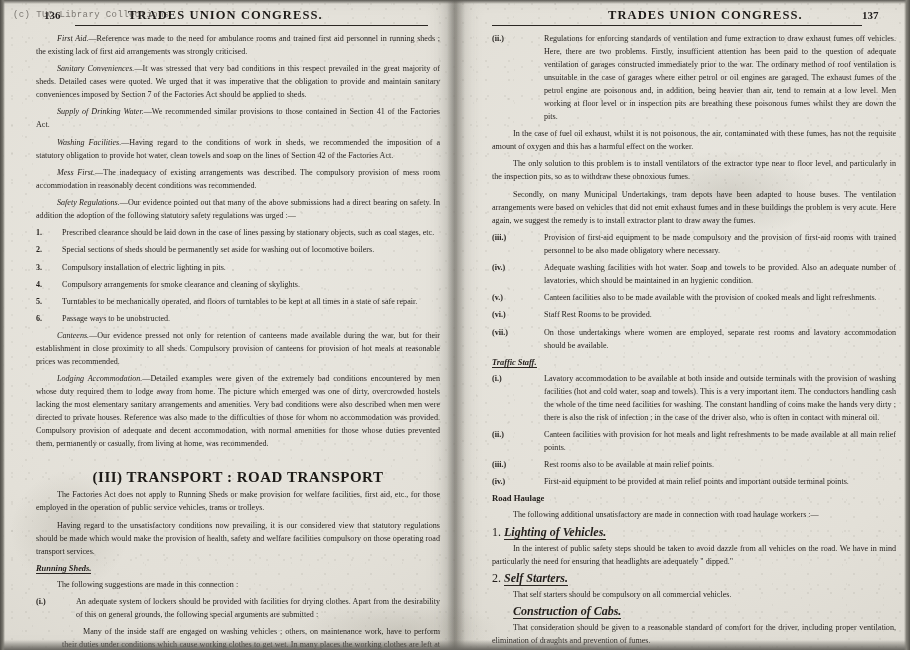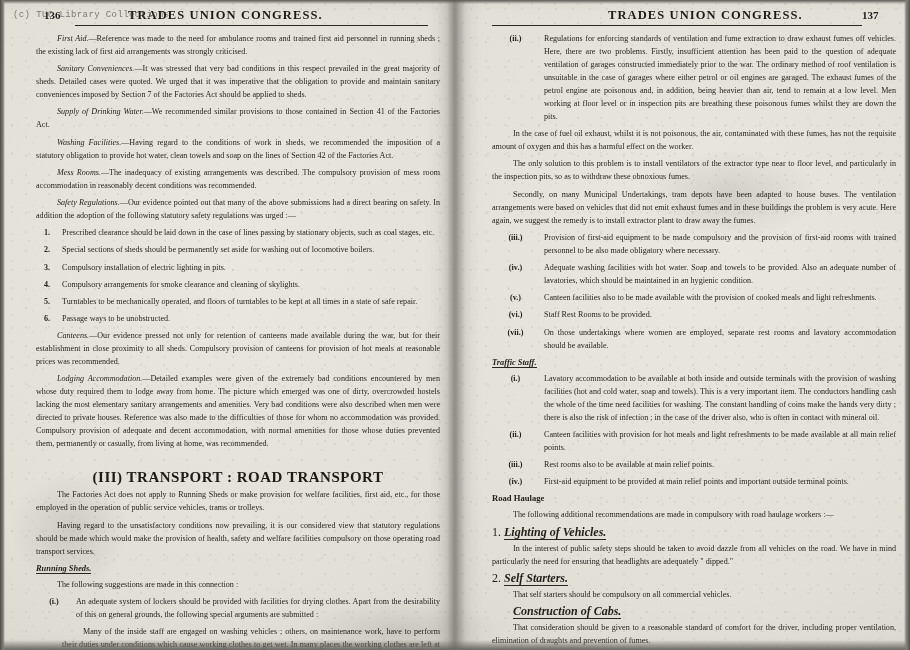--- a/index.html
+++ b/index.html
@@ -161,21 +161,21 @@
   ul.plain > li {
     position: relative;
     padding-left: 34px;
     margin: 0 0 4.2px 0;
     text-align: justify;
   }
   ul.plain > li > .mk {
     position: absolute;
     left: 0;
     width: 30px;
-    text-align: center;
+    text-align: left;
     font-weight: bold;
   }
   ul.plain.narrow > li { padding-left: 26px; }
   ul.plain.narrow > li > .mk { width: 22px; }
 
   ul.plain.rom > li { padding-left: 40px; }
   ul.plain.rom > li > .mk { width: 36px; }
 
   ul.plain.romwide > li { padding-left: 52px; }
   ul.plain.romwide > li > .mk { width: 47px; }
@@ -261,21 +261,21 @@
     <div class="body">
 
       <p><i>First Aid.</i><span>—Reference was made to the need for ambulance rooms and trained first aid personnel in running sheds ; the existing lack of first aid arrangements was strongly criticised.</span></p>
 
       <p><i>Sanitary Conveniences.</i><span>—It was stressed that very bad conditions in this respect prevailed in the great majority of sheds.  Detailed cases were quoted.  We urged that it was imperative that the obligation to provide and maintain sanitary conveniences imposed by Section 7 of the Factories Act should be applied to sheds.</span></p>
 
       <p><i>Supply of Drinking Water.</i><span>—We recommended similar provisions to those contained in Section 41 of the Factories Act.</span></p>
 
       <p><i>Washing Facilities.</i><span>—Having regard to the conditions of work in sheds, we recommended the imposition of a statutory obligation to provide hot water, clean towels and soap on the lines of Section 42 of the Factories Act.</span></p>
 
-      <p><i>Mess Rooms.</i><span>—The inadequacy of existing arrangements was described.  The compulsory provision of mess room accommodation in reasonably decent conditions was recommended.</span></p>
+      <p><i>Mess First.</i><span>—The inadequacy of existing arrangements was described.  The compulsory provision of mess room accommodation in reasonably decent conditions was recommended.</span></p>
 
       <p><i>Safety Regulations.</i><span>—Our evidence pointed out that many of the above submissions had a direct bearing on safety.  In addition the adoption of the following statutory safety regulations was urged :—</span></p>
 
       <ul class="plain narrow">
         <li><span class="mk">1.</span><span>Prescribed clearance should be laid down  in  the case of lines passing by stationary objects, such as coal stages, etc.</span></li>
         <li><span class="mk">2.</span><span>Special sections of sheds should be permanently set aside for washing out of locomotive boilers.</span></li>
         <li><span class="mk">3.</span><span>Compulsory  installation  of  electric  lighting  in  pits.</span></li>
         <li><span class="mk">4.</span><span>Compulsory arrangements for smoke clearance and cleaning of skylights.</span></li>
         <li><span class="mk">5.</span><span>Turntables to be mechanically operated, and floors of turntables to be kept at all times in a state of safe repair.</span></li>
         <li><span class="mk">6.</span><span>Passage ways to be unobstructed.</span></li>
@@ -327,21 +327,21 @@
 
       <ul class="plain romwide">
         <li><span class="mk">(i.)</span><span>Lavatory accommodation to be available at both inside and outside terminals with the provision of washing facilities (hot and cold water, soap and towels). This is a very important item.  The conductors handling cash the whole of the time need facilities for washing.   The constant handling of coins make the hands very dirty ; there is also the risk of infection ;  in the case of the driver also, who is often in contact with mineral oil.</span></li>
         <li><span class="mk">(ii.)</span><span>Canteen facilities with provision for hot meals and light refreshments to be made available at all main relief points.</span></li>
         <li><span class="mk">(iii.)</span><span>Rest rooms also to be available at main relief points.</span></li>
         <li><span class="mk">(iv.)</span><span>First-aid equipment to be provided at main relief points and important outside terminal points.</span></li>
       </ul>
 
       <p class="sub-bold">Road Haulage</p>
 
-      <p>The following additional recommendations are made in compulsory with road haulage workers :—</p>
+      <p>The following additional unsatisfactory are made in connection with road haulage workers :—</p>
 
       <p class="num-ital"><span>1.</span> <span class="lbl">Lighting of  Vehicles.</span></p>
       <p>In the interest of public safety steps should be taken to avoid dazzle from all vehicles on the road.  We have in mind particularly the need for ensuring that headlights are adequately  " dipped."</p>
 
       <p class="num-ital"><span>2.</span> <span class="lbl">Self Starters.</span></p>
       <p>That self starters should be compulsory on all commercial vehicles.</p>
 
       <p class="num-ital" style="text-indent:21px;"><span></span><span class="lbl">Construction of  Cabs.</span></p>
       <p>That consideration should be given to a reasonable standard of comfort for the driver, including proper ventilation, elimination of draughts and prevention of fumes.</p>
 

